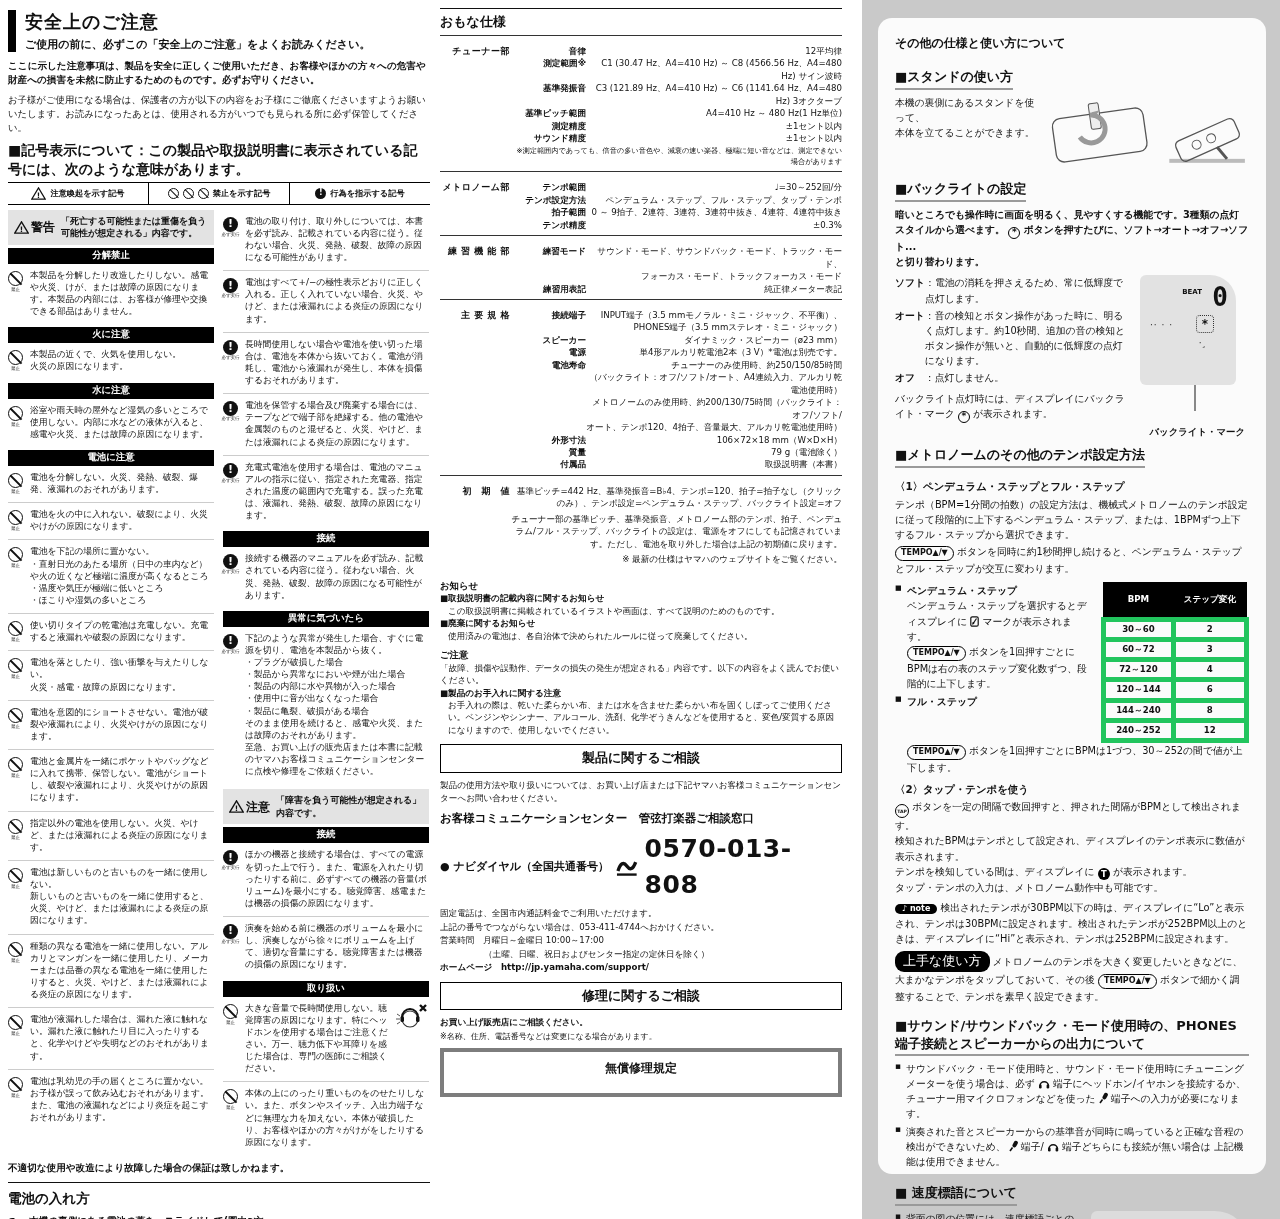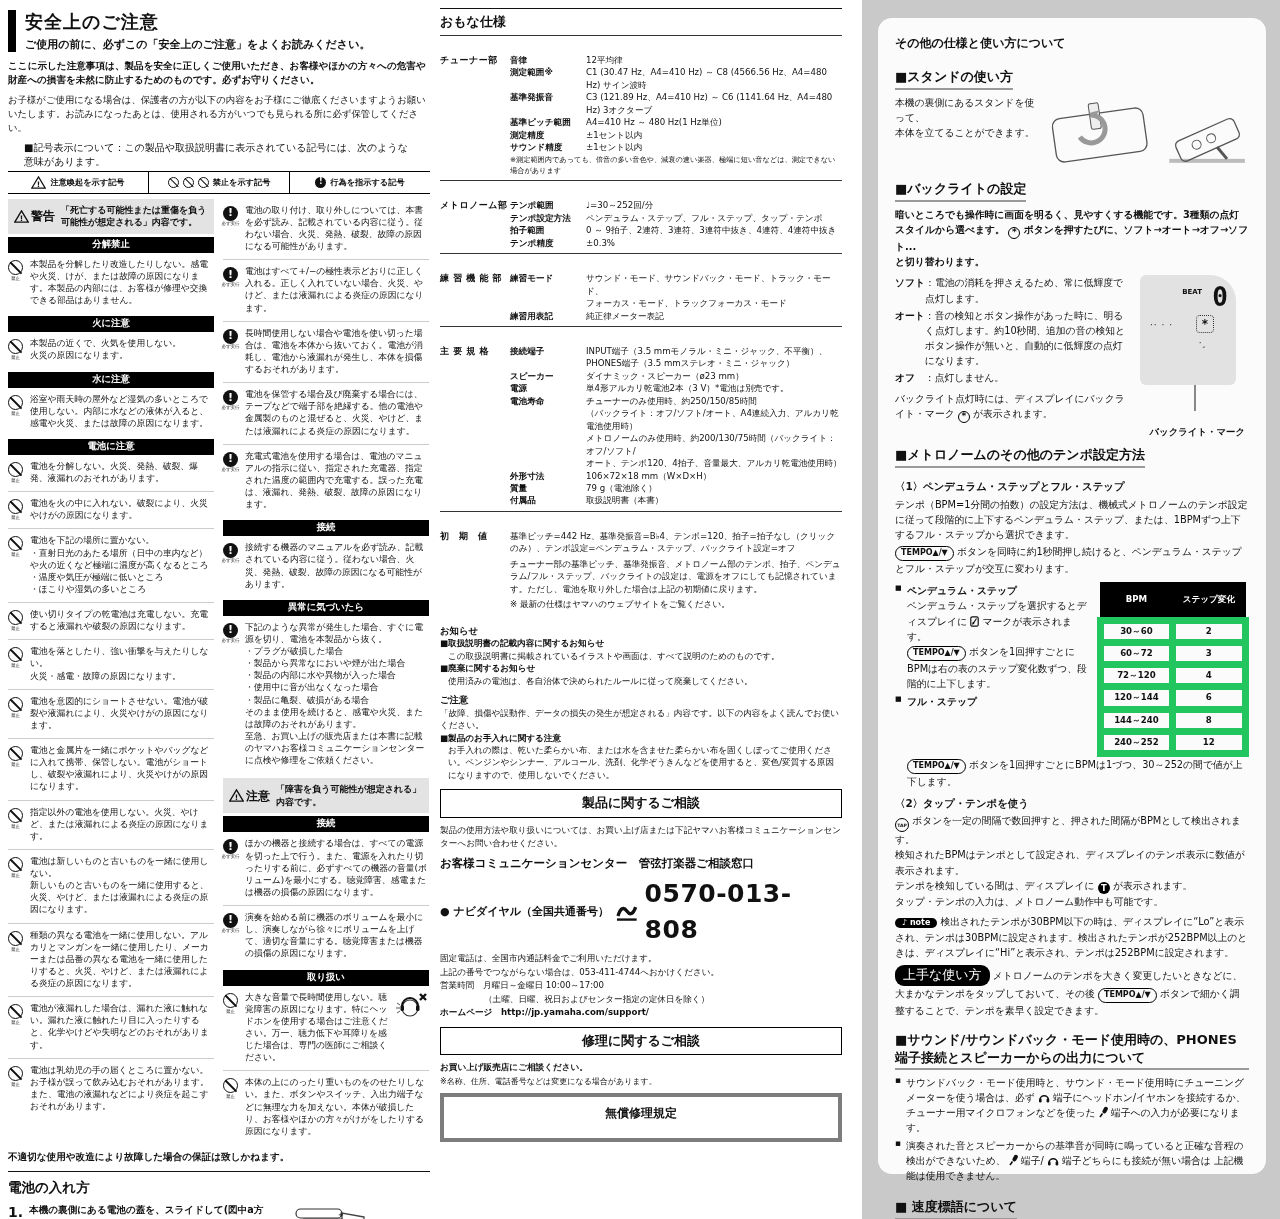--- a/index.html
+++ b/index.html
@@ -11,21 +11,21 @@
   .b { font-weight:bold; }
   .pre { white-space:pre-line; }
 
   
   .col-left { position:absolute; left:8px; top:10px; width:422px; font-size:8.8px; line-height:1.38; }
   .l-titlewrap { border-left:8px solid #000; padding-left:9px; margin-bottom:7px; }
   .l-title { font-size:18px; font-weight:bold; letter-spacing:1px; }
   .l-subtitle { font-size:11px; font-weight:bold; margin-top:2px; }
   .l-intro { font-size:9.6px; font-weight:bold; margin:5px 0; line-height:1.5; }
   .l-intro2 { font-size:9.4px; margin:5px 0 6px; line-height:1.5; }
-  .sym-heading { font-size:10px; font-weight:normal; margin:4px 16px 2px; }
+  .sym-heading { font-size:14px; font-weight:bold; margin:4px 0 2px; }
   .sym-table { display:flex; border-top:1px solid #000; border-bottom:1px solid #000; margin-bottom:5px; }
   .sym-cell { flex:1; display:flex; align-items:center; justify-content:center; gap:4px; padding:4px 2px; border-right:1px solid #000; font-size:8.2px; font-weight:bold; }
   .sym-cell:last-child { border-right:none; }
 
   .l-cols { display:flex; gap:9px; }
   .l-subcol { width:206px; }
 
   .warnbox { display:flex; gap:6px; background:#e3e3e3; padding:5px 6px; align-items:center; margin-bottom:3px; }
   .warnbox .wb-label { font-weight:bold; font-size:12px; white-space:nowrap; display:flex; align-items:center; gap:2px; }
   .warnbox .wb-text { font-weight:bold; font-size:9px; line-height:1.4; }
@@ -57,21 +57,21 @@
   .batt-step { display:flex; gap:6px; margin-bottom:7px; }
   .batt-num { font-size:14px; font-weight:bold; }
   .batt-body { font-size:9.6px; line-height:1.55; white-space:pre-line; }
   .note-pill { background:#000; color:#fff; border-radius:9px; padding:0 7px 1px; font-size:8px; font-weight:bold; white-space:nowrap; }
   .note-pill::before { content:"♪ "; font-size:8px; }
   .batt-illus { width:158px; position:relative; }
 
   
   .col-mid { position:absolute; left:440px; top:8px; width:402px; font-size:8.6px; line-height:1.45; }
   .m-title { border-top:1px solid #111; font-size:13px; font-weight:bold; padding:4px 0 3px; }
-  .spec-section { display:flex; border-top:1px solid #333; padding:18px 0 4px; }
+  .spec-section { display:flex; border-top:1px solid #333; padding:9px 0 4px;text-align:right; }
   .spec-label { width:70px; font-weight:bold; font-size:9px; letter-spacing:0.5px; }
   .spec-rows { flex:1; }
   .spec-row { display:flex; }
   .spec-k { width:76px; font-weight:bold; flex:0 0 auto; }
   .spec-v { flex:1; white-space:pre-line; }
   .spec-foot { font-size:7.2px; margin-top:2px; }
   .init-text { flex:1; }
   .init-p { margin-bottom:3px; white-space:pre-line; }
   .m-notice-h { font-weight:bold; font-size:9.4px; margin-top:6px; }
   .m-notice-sh { font-weight:bold; }
@@ -109,21 +109,21 @@
   .pill { border:1.3px solid #000; border-radius:9px; padding:0 5px 1px; font-weight:bold; font-size:8px; display:inline-block; line-height:1.5; white-space:nowrap; }
   .blackpill { background:#000; color:#fff; border-radius:9px; padding:0 8px 1px; font-weight:normal; font-size:13px; display:inline-block; white-space:nowrap; }
   .tap-ic { border:1.2px solid #000; border-radius:50%; width:14px; height:14px; display:inline-flex; align-items:center; justify-content:center; font-size:4.6px; font-weight:bold; vertical-align:-3px; }
   .t-ic { background:#000; color:#fff; border-radius:50%; width:12px; height:12px; display:inline-flex; align-items:center; justify-content:center; font-size:8.4px; font-weight:bold; vertical-align:-2px; }
   .sun-ic { border:1.1px solid #000; border-radius:50%; width:12px; height:12px; display:inline-flex; align-items:center; justify-content:center; font-size:9px; font-weight:bold; vertical-align:-2px; }
 
   .pend-flex { display:flex; gap:10px; }
   .pend-left { flex:1; }
   .bpm-table { border-collapse:collapse; font-size:8.6px; margin-top:2px; flex:0 0 auto; align-self:flex-start; }
   .bpm-table th { background:#000; color:#fff; font-weight:bold; padding:10px 10px; border:1px solid #000; }
-  .bpm-table td { border:7px solid #22c55e; text-align:center; padding:1px 10px; font-weight:bold; }
+  .bpm-table td { border:5px solid #22c55e; text-align:center; padding:1px 10px; font-weight:bold; }
   .sq-li { padding-left:12px; position:relative; margin-top:3px; }
   .sq-li::before { content:"■"; position:absolute; left:0; top:0; font-size:7px; }
   .indent { padding-left:12px; }
 
   .sound-li { padding-left:11px; position:relative; margin-bottom:2px; }
   .sound-li::before { content:"▪"; position:absolute; left:0; top:-1px; font-size:9px; }
 
   .terms-flex { display:flex; gap:8px; }
   .terms-text { flex:1; }
   .back-card { width:158px; height:158px; background:#dcdcdc; border-radius:6px 34px 6px 6px; padding:16px 10px 10px 12px; flex:0 0 auto; }

